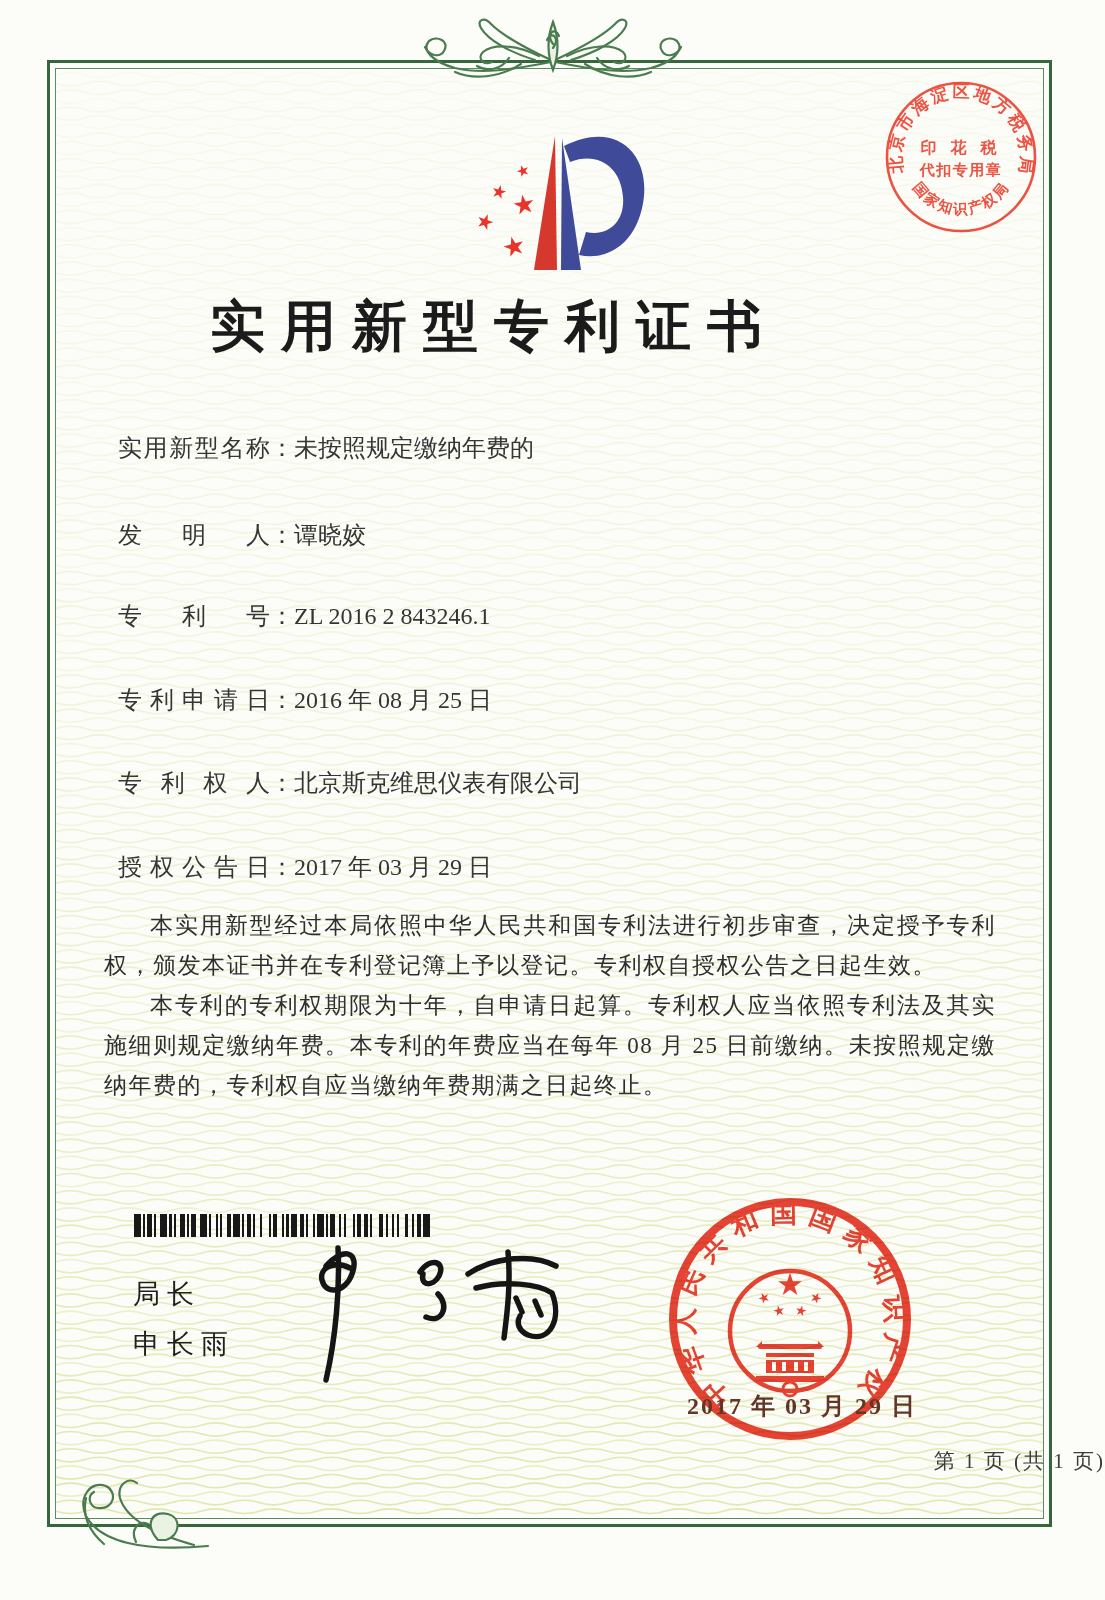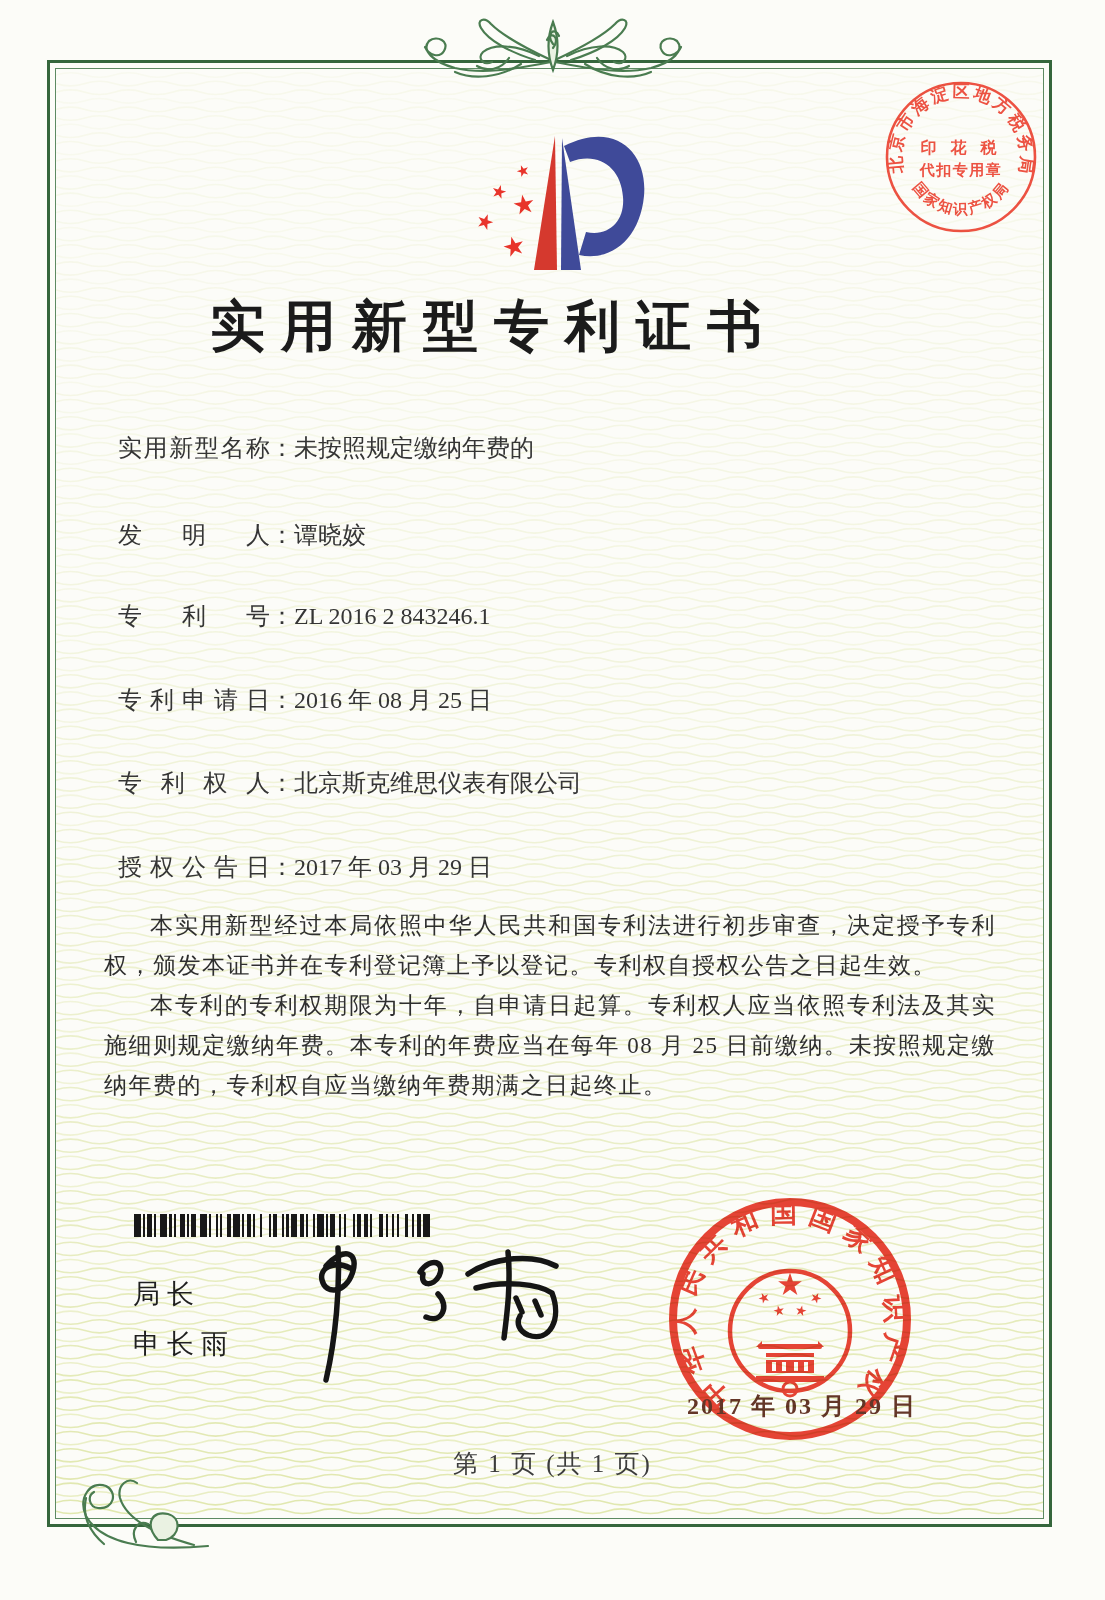--- a/index.html
+++ b/index.html
@@ -32,22 +32,22 @@
   .barcode{position:absolute;left:134px;top:1214px;width:296px;height:23px;z-index:2;display:flex;}
   .bc-bar{flex-basis:0;background:#181818;}
   .bc-gap{flex-basis:0;background:transparent;}
   .issuer-title{position:absolute;left:133px;top:1276px;z-index:2;
         font-family:"Liberation Sans",sans-serif;font-size:27px;letter-spacing:7px;color:#1f1f1f;}
   .issuer-name{position:absolute;left:133px;top:1326px;z-index:2;
         font-family:"Liberation Sans",sans-serif;font-size:27px;letter-spacing:7px;color:#1f1f1f;}
   .signature{position:absolute;left:292px;top:1242px;z-index:2;}
   .stamp{position:absolute;left:866px;top:62px;z-index:3;mix-blend-mode:multiply;opacity:.92;}
   .seal{position:absolute;left:660px;top:1189px;z-index:3;mix-blend-mode:multiply;opacity:.95;}
-  .footer{position:absolute;left:0;top:1447px;width:1105px;z-index:2;text-align:center;
-          font-size:25px;letter-spacing:2px;color:#3c3c3c;}
+  .footer{position:absolute;left:0;top:1447px;width:1105px;z-index:2;text-align:right;
+          font-size:21px;letter-spacing:2px;color:#3c3c3c;}
   .orn-top{position:absolute;left:353px;top:14px;z-index:2;}
   .orn-bl{position:absolute;left:38px;top:1452px;z-index:2;}
 </style>
 </head>
 <body>
 
 <div class="page">
 
   <svg class="waves" width="988" height="1450">
       <path d="M0 6.0 q 14.5 -4.6 29 0 q 14.5 4.6 29 0 q 14.5 -4.6 29 0 q 14.5 4.6 29 0 q 14.5 -4.6 29 0 q 14.5 4.6 29 0 q 14.5 -4.6 29 0 q 14.5 4.6 29 0 q 14.5 -4.6 29 0 q 14.5 4.6 29 0 q 14.5 -4.6 29 0 q 14.5 4.6 29 0 q 14.5 -4.6 29 0 q 14.5 4.6 29 0 q 14.5 -4.6 29 0 q 14.5 4.6 29 0 q 14.5 -4.6 29 0 q 14.5 4.6 29 0 q 14.5 -4.6 29 0 q 14.5 4.6 29 0 q 14.5 -4.6 29 0 q 14.5 4.6 29 0 q 14.5 -4.6 29 0 q 14.5 4.6 29 0 q 14.5 -4.6 29 0 q 14.5 4.6 29 0 q 14.5 -4.6 29 0 q 14.5 4.6 29 0 q 14.5 -4.6 29 0 q 14.5 4.6 29 0 q 14.5 -4.6 29 0 q 14.5 4.6 29 0 q 14.5 -4.6 29 0 q 14.5 4.6 29 0 q 14.5 -4.6 29 0 q 14.5 4.6 29 0" fill="none" stroke="#e6ecbc" stroke-width="1.6" opacity="0.150"></path>

